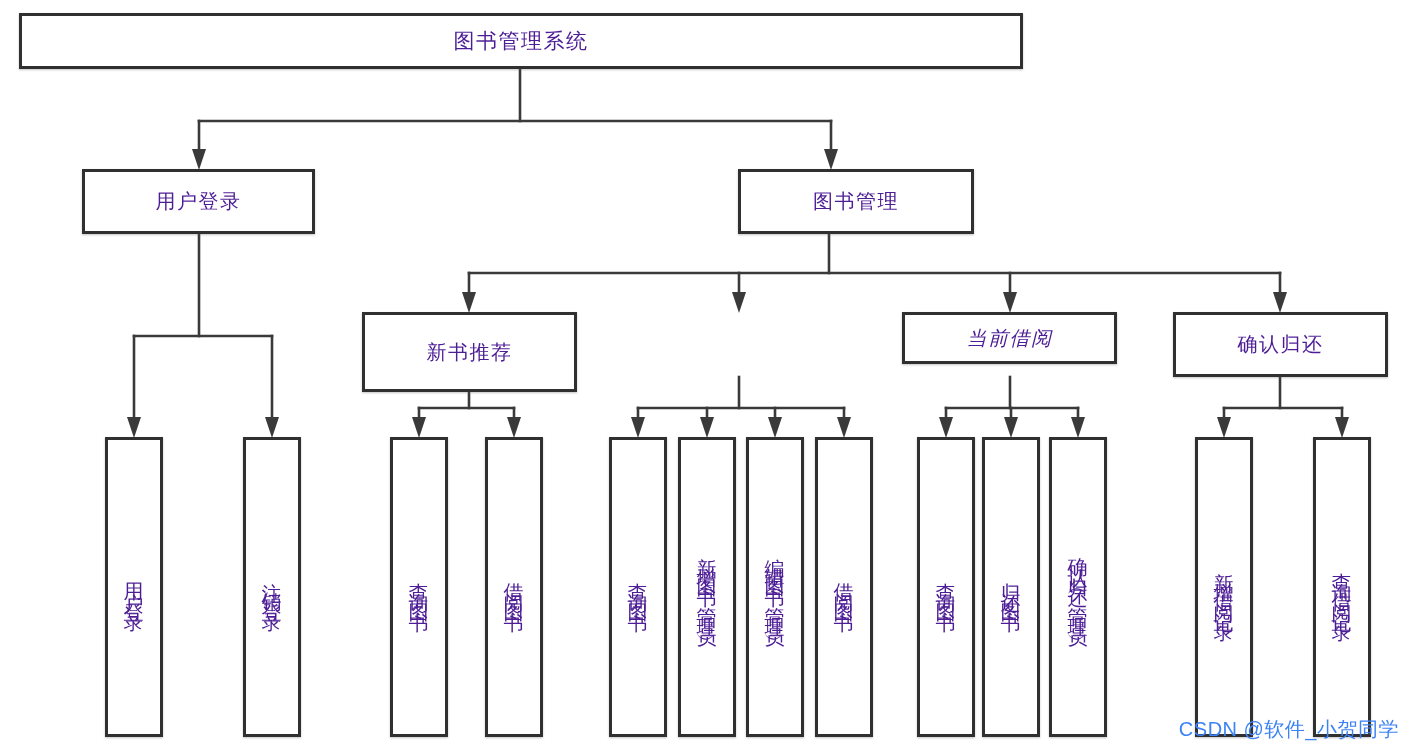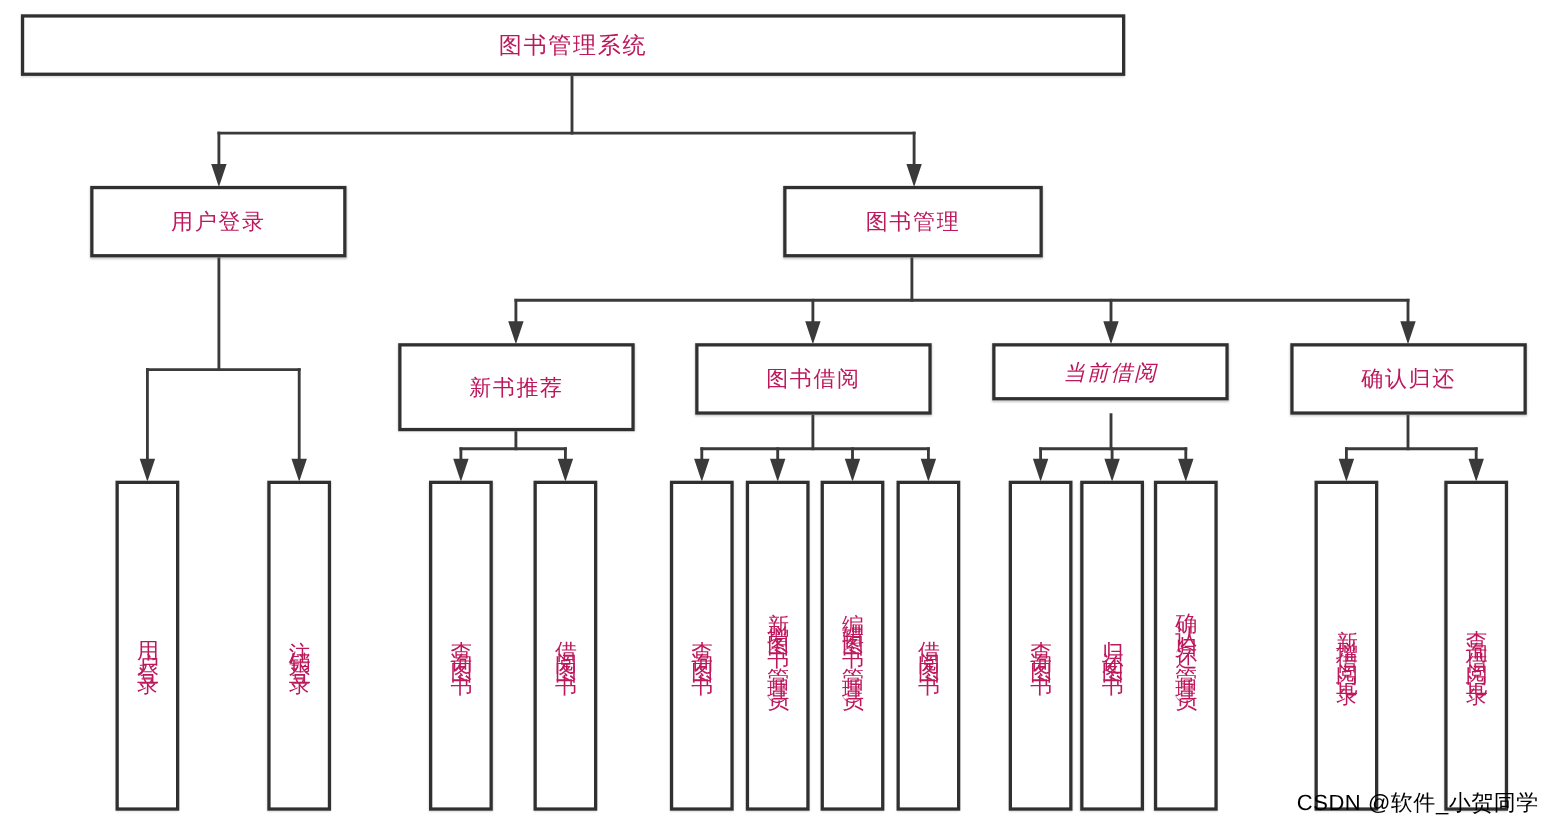--- a/index.html
+++ b/index.html
@@ -10,30 +10,30 @@
   svg.connectors { position:absolute; left:0; top:0; width:1405px; height:747px; z-index:1; }
   svg.connectors path.ln { stroke:#3a3a3a; stroke-width:2.6; fill:none; stroke-linecap:square; }
   svg.connectors path.ah { fill:#3a3a3a; stroke:none; }
   .node {
     position:absolute; box-sizing:border-box; background:#ffffff;
     border:3px solid #303030; z-index:2;
     display:flex; align-items:center; justify-content:center;
     box-shadow:0 1px 2px rgba(90,90,90,0.35);
   }
   .node .label {
-    font-size:20px; color:#be185d; letter-spacing:1.5px; white-space:nowrap;
+    font-size:20px; color:#4c1d95; letter-spacing:1.5px; white-space:nowrap;
   }
   .node.root .label { font-size:21px; }
   .node.vert .label {
     writing-mode:vertical-rl; text-orientation:mixed;
     letter-spacing:10px; line-height:1; white-space:nowrap;
   }
   .watermark {
     position:absolute; right:6px; bottom:4px; z-index:5;
-    font-size:20px; color:#000000; letter-spacing:0.5px; white-space:nowrap;
+    font-size:20px; color:#3b82f6; letter-spacing:0.5px; white-space:nowrap;
   }
 </style>
 </head>
 <body>
 
 <div class="canvas">
 
   <svg class="connectors" viewBox="0 0 1405 747" xmlns="http://www.w3.org/2000/svg">
 
     <path class="ln" d="M520 67 L520 121"></path>
@@ -95,29 +95,26 @@
     <path class="ah" d="M1335 417 L1349 417 L1342 438 Z"></path>
   </svg>
 
   <div class="node root" style="left:19px; top:13px; width:1004px; height:56px;">
     <span class="label">图书管理系统</span>
   </div>
 
   <div class="node" style="left:82px; top:169px; width:233px; height:65px;">
     <span class="label">用户登录</span>
   </div>
-  <div class="node" style="left:712px; top:169px; width:236px; height:65px;">
+  <div class="node" style="left:738px; top:169px; width:236px; height:65px;">
     <span class="label">图书管理</span>
   </div>
 
   <div class="node" style="left:362px; top:312px; width:215px; height:80px;">
     <span class="label">新书推荐</span>
-  </div>
-  <div class="node" style="left:632px; top:312px; width:215px; height:65px;">
-    <span class="label">图书借阅</span>
   </div>
   <div class="node" style="left:902px; top:312px; width:215px; height:52px;font-style:italic;">
     <span class="label">当前借阅</span>
   </div>
   <div class="node" style="left:1173px; top:312px; width:215px; height:65px;">
     <span class="label">确认归还</span>
   </div>
 
   <div class="node vert" style="left:105px; top:437px; width:58px; height:300px;">
     <span class="label">用户登录</span>

